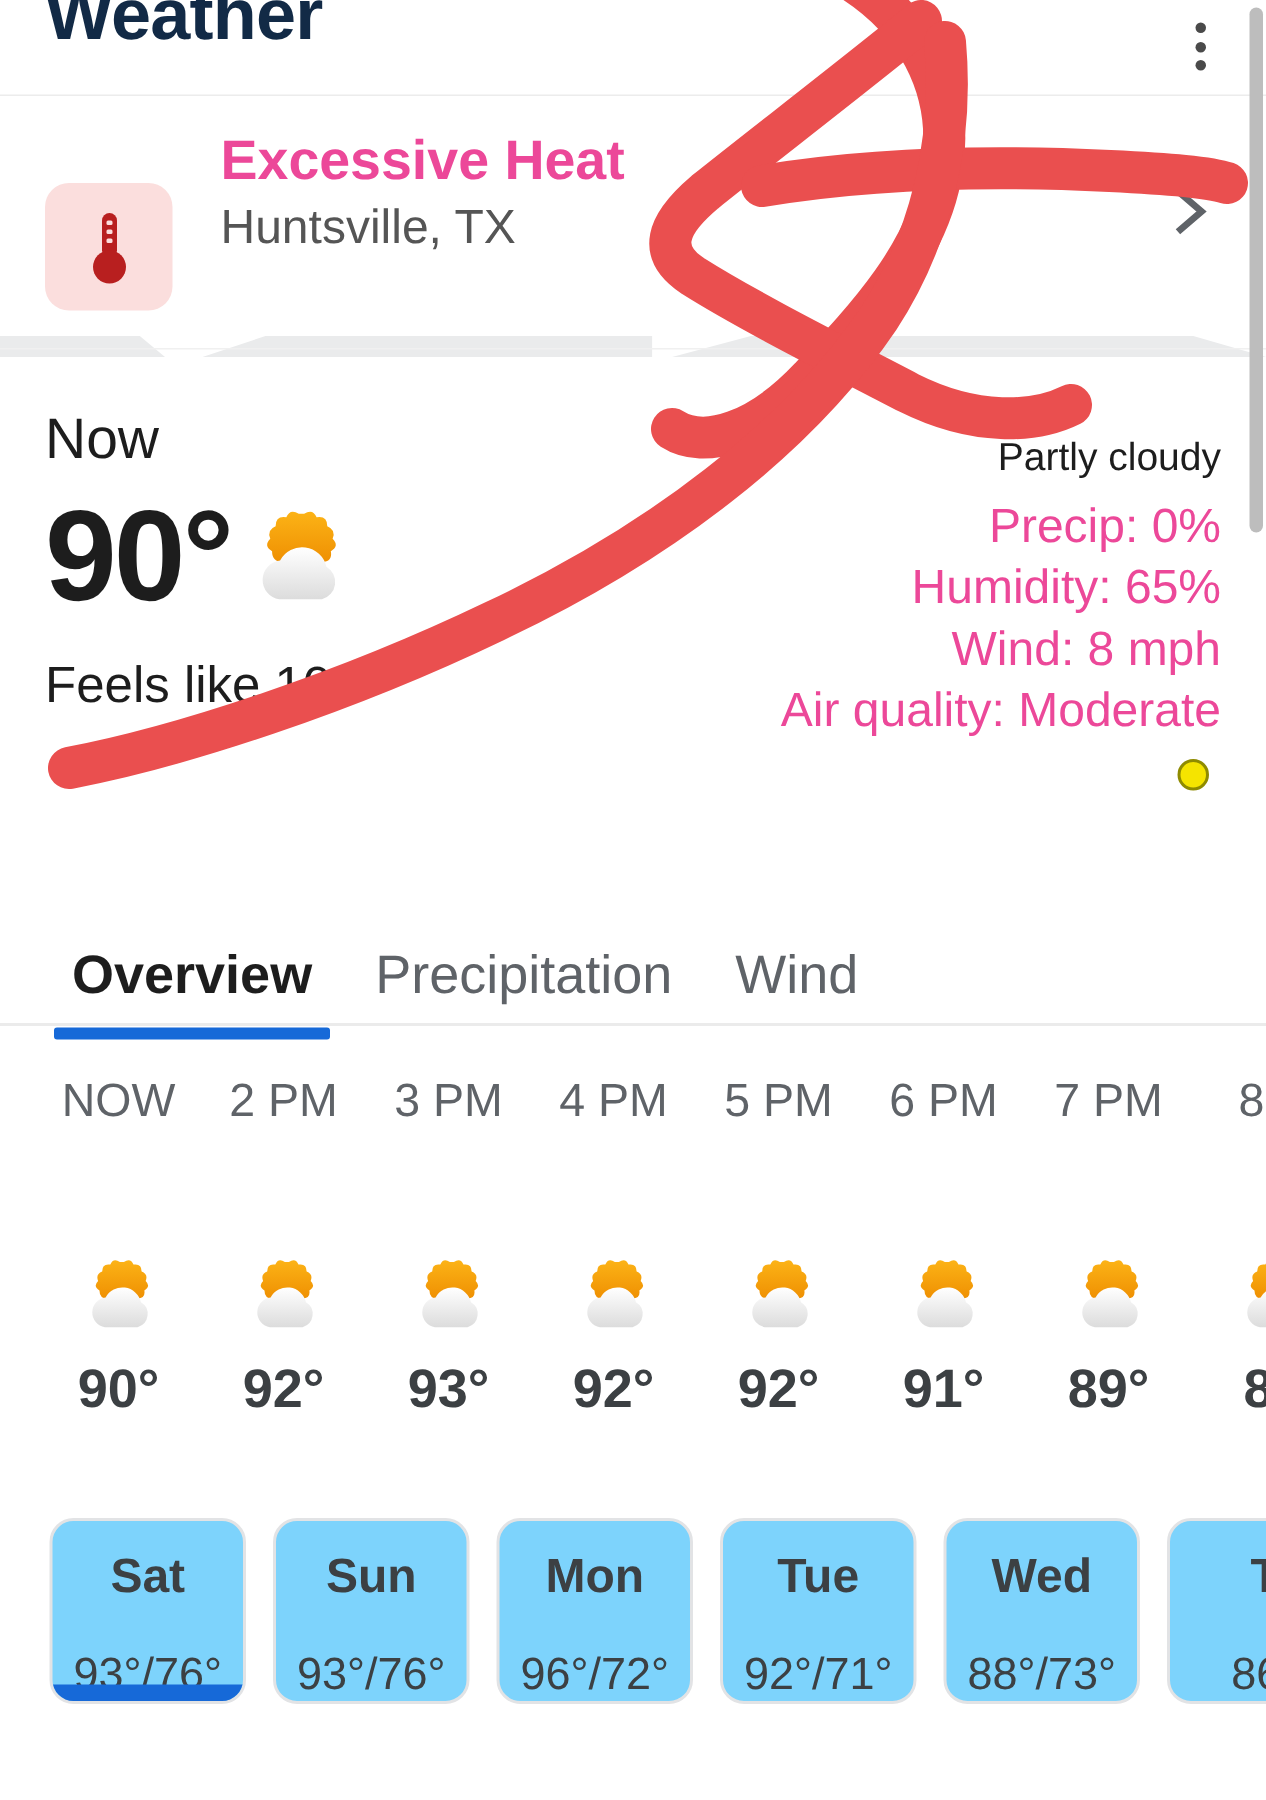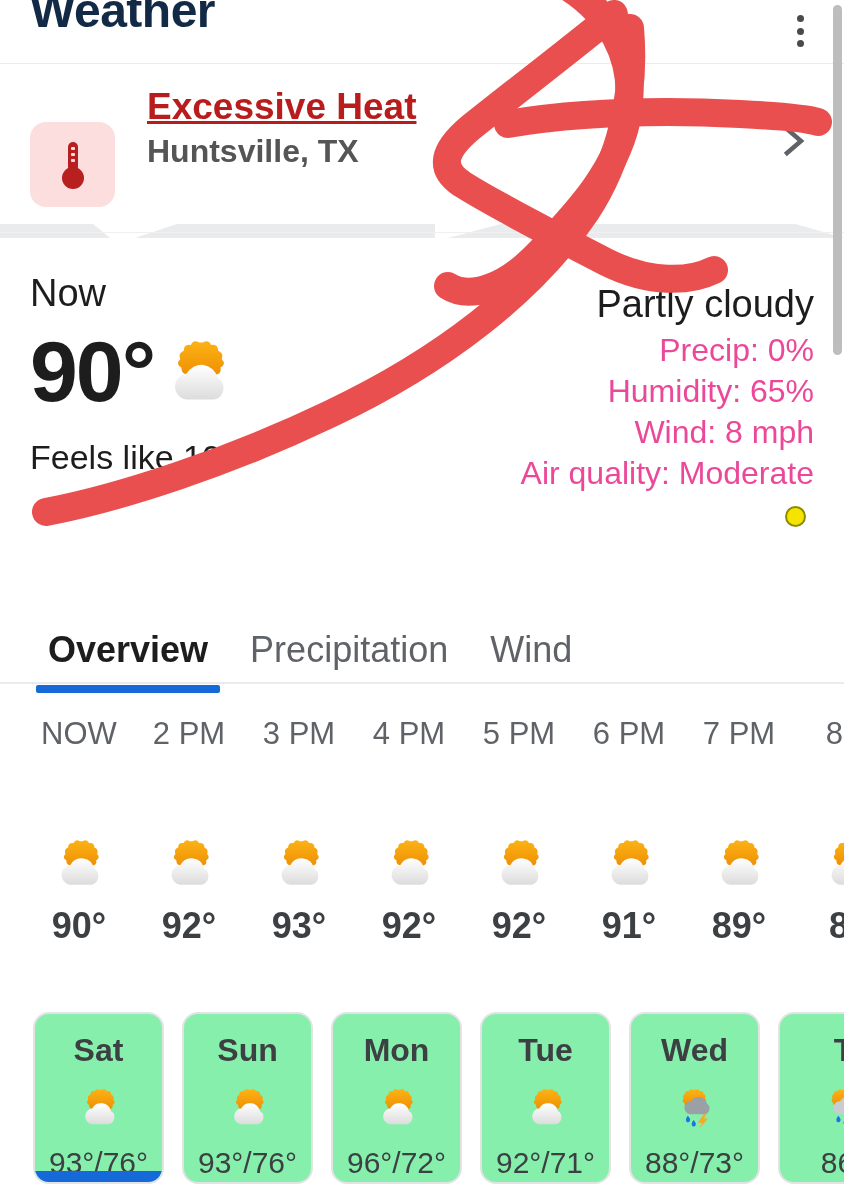--- a/index.html
+++ b/index.html
@@ -38,25 +38,25 @@
     position:absolute; left:0; top:64px; width:844px; height:154px; background:#fff;
   }
   .alert-icon-box {
     position:absolute; left:30px; top:100px; width:85px; height:85px;
     transform:translateY(-42px);
     background:#fbdedd; border-radius:16px;
   }
   .thermo { position:absolute; left:50%; top:50%; transform:translate(-50%,-50%); }
   .alert-title {
     position:absolute; left:147px; top:21px;
-    font-size:37px; font-weight:700; color:#b91c1c; line-height:44px; white-space:nowrap;text-decoration:underline;
+    font-size:37px; font-weight:700; color:#ec4899; line-height:44px; white-space:nowrap;
   }
   .alert-sub {
     position:absolute; left:147px; top:67px;
-    font-size:32px; font-weight:700; color:#555; line-height:40px; white-space:nowrap;
+    font-size:32px; font-weight:400; color:#555; line-height:40px; white-space:nowrap;
   }
   .alert-chevron {
     position:absolute; left:777px; top:58px; width:34px; height:38px;
   }
 
   
   .sep-band {
     position:absolute; left:0; top:218px; width:844px; height:20px; overflow:hidden;
   }
   .sep-piece { position:absolute; background:#eaebec; height:14px; }
@@ -75,21 +75,21 @@
   .temp-big {
     font-size:86px; font-weight:700; color:#1d1d1d; line-height:96px; letter-spacing:-2px;
   }
   .temp-icon { margin-left:6px; width:76px; height:76px; display:block; }
   .feels {
     position:absolute; left:30px; top:198px;
     font-size:34px; font-weight:400; color:#1d1d1d; line-height:42px;
   }
   .details { position:absolute; right:30px; top:40px; text-align:right; }
   .cond-name {
-    font-size:38px; font-weight:400; color:#1d1d1d; line-height:52px; white-space:nowrap;
+    font-size:26px; font-weight:400; color:#1d1d1d; line-height:52px; white-space:nowrap;
   }
   .detail-line {
     font-size:32px; font-weight:400; color:#ec4899; line-height:41px; white-space:nowrap;
   }
   .aq-dot-wrap { display:flex; justify-content:flex-end; margin-top:12px; padding-right:8px; }
   .aq-dot {
     width:21px; height:21px; border-radius:50%;
     background:#f5e400; border:2px solid #8f8b00;
   }
 
@@ -126,22 +126,22 @@
   .hour-temp {
     margin-top:12px; font-size:36px; font-weight:700; color:#3c4043; line-height:44px;
   }
 
   
   .daily {
     position:absolute; left:0; top:1012px; width:844px; height:188px;
     display:flex; align-items:flex-start; background:#fff;
   }
   .day-card {
-    position:relative; flex:0 0 131px; height:172px; margin-right:18px;
-    border:2px solid #e2e3e5; border-radius:16px; background:#86efac;
+    position:relative; flex:0 0 131px; height:124px; margin-right:18px;
+    border:2px solid #e2e3e5; border-radius:16px; background:#7dd3fc;
     display:flex; flex-direction:column; align-items:center; overflow:hidden;
   }
   .day-card:first-child { margin-left:33px; }
   .day-name {
     margin-top:16px; font-size:32px; font-weight:700; color:#3c4043; line-height:40px;
   }
   .day-icon { margin-top:14px; width:46px; height:46px; display:block; }
   .day-temps {
     margin-top:14px; font-size:30px; font-weight:400; color:#3c4043; line-height:38px; white-space:nowrap;
   }

